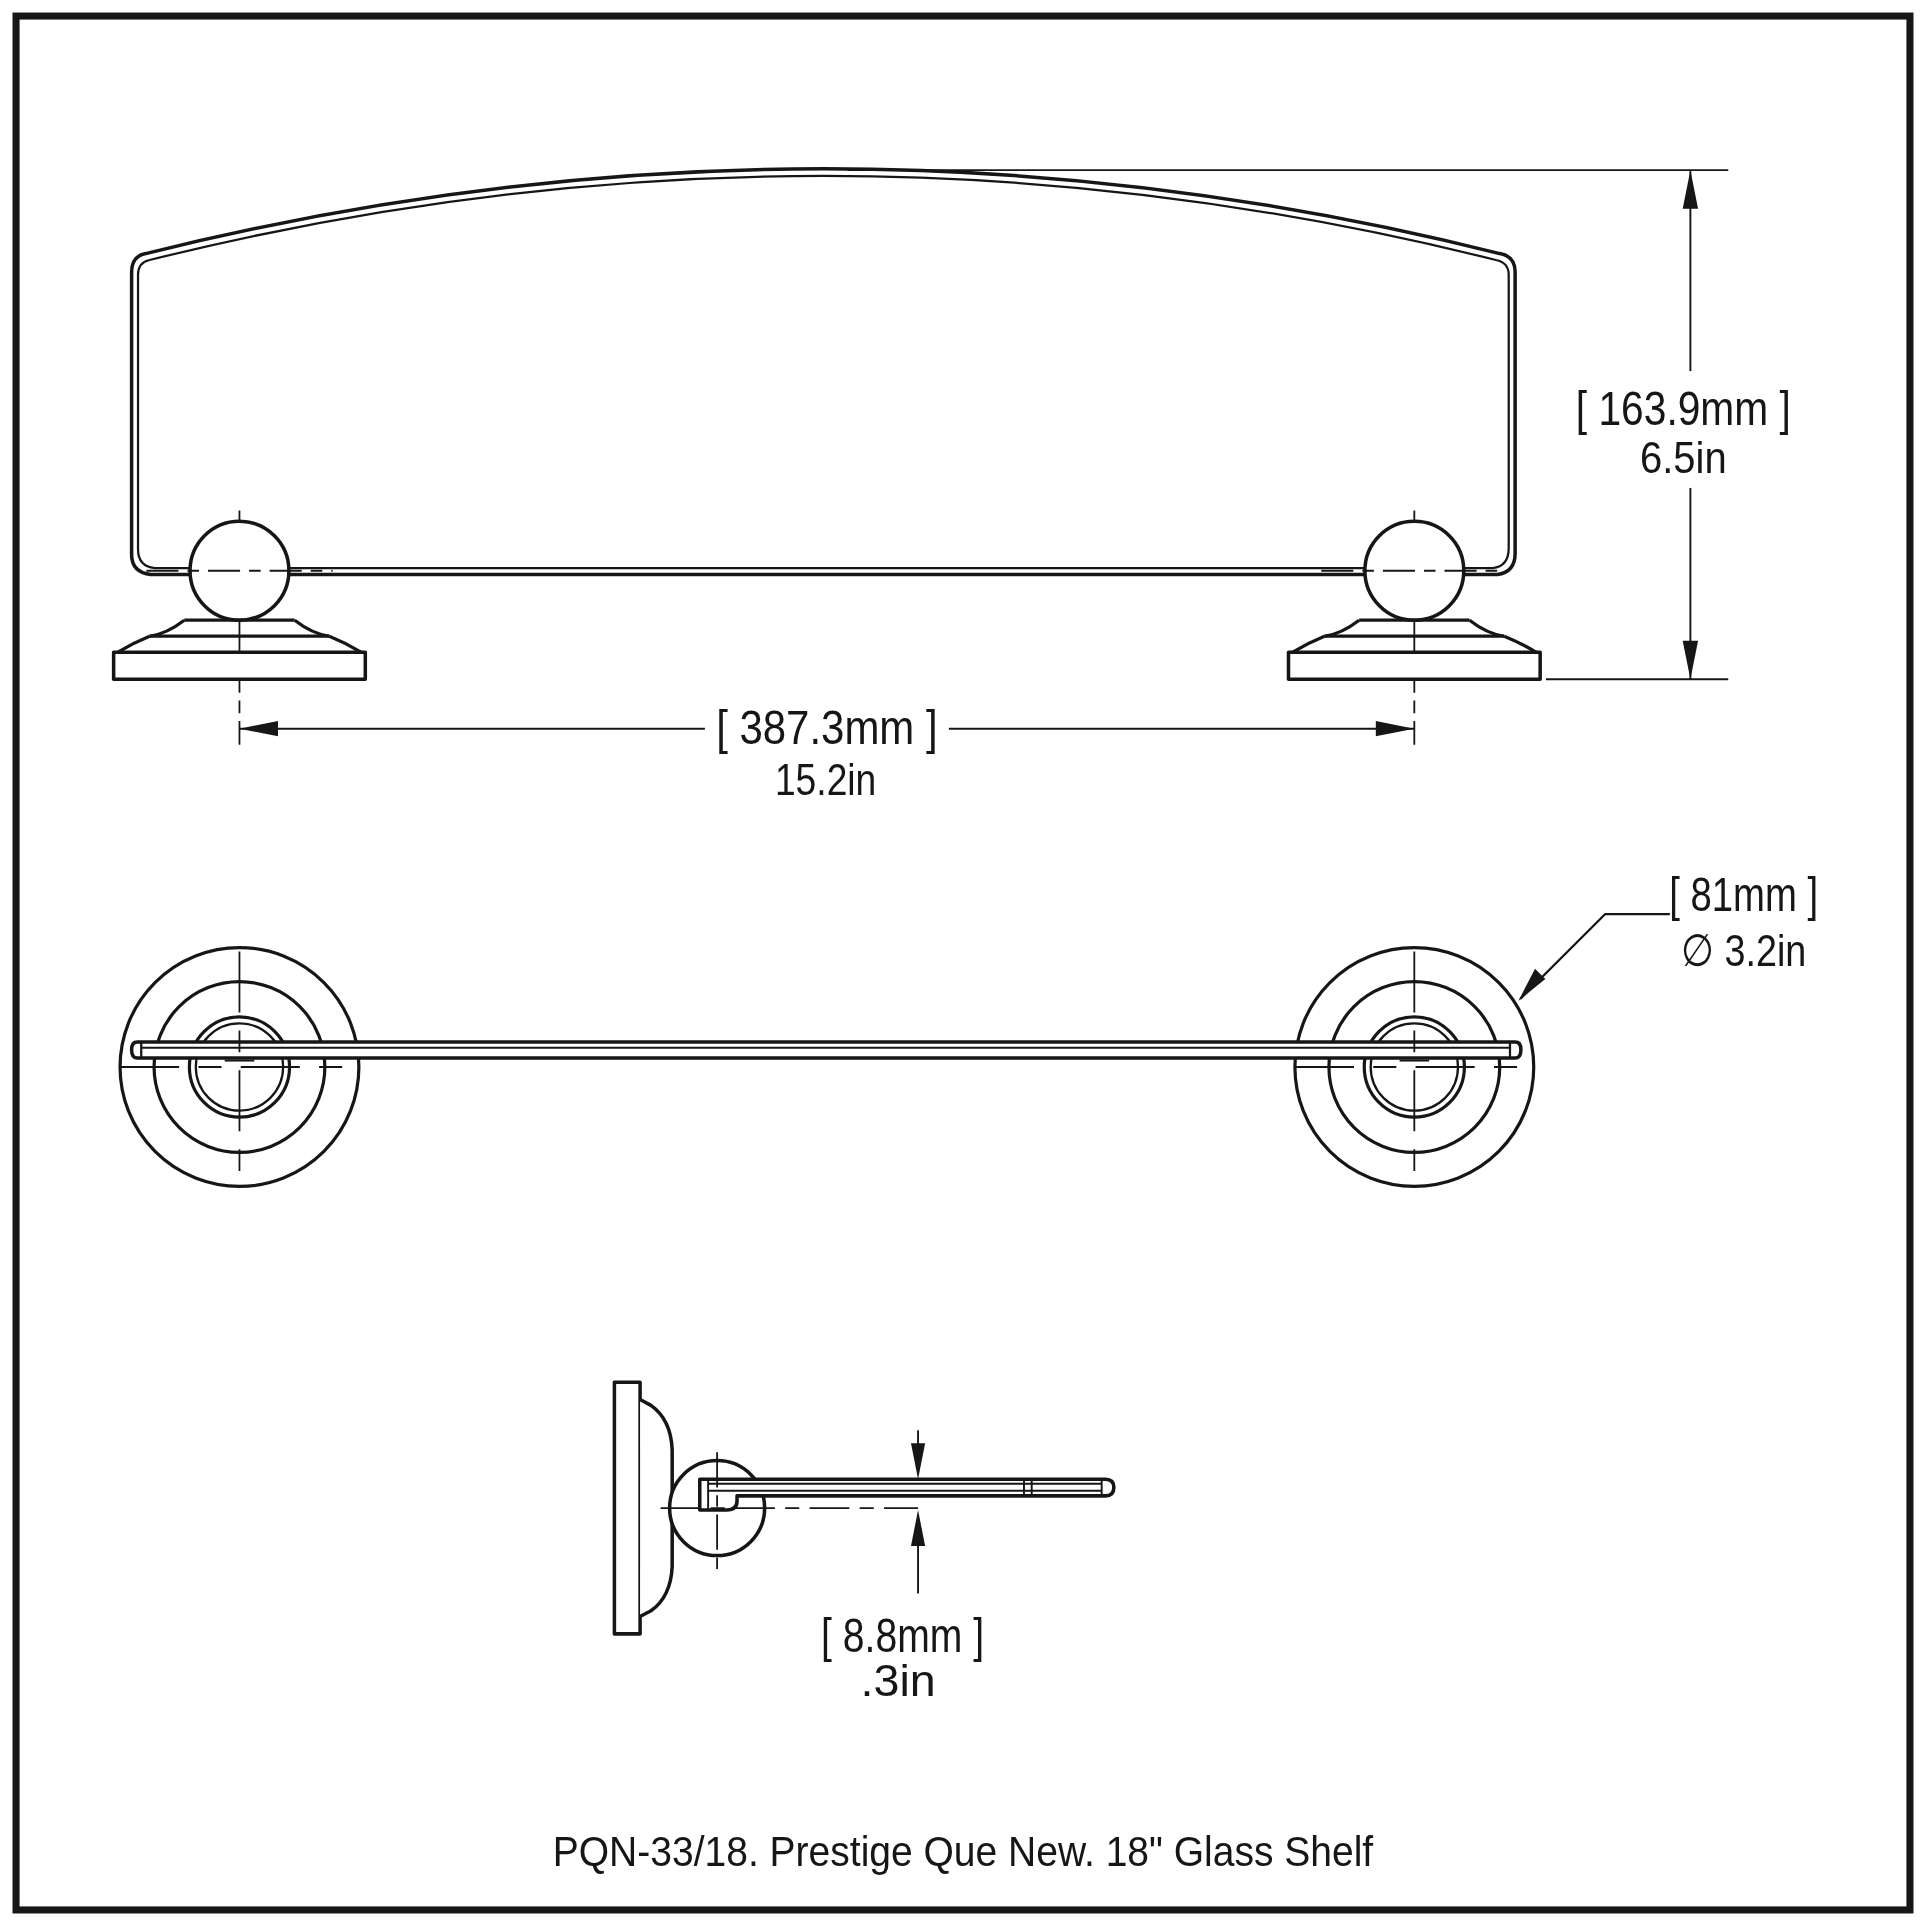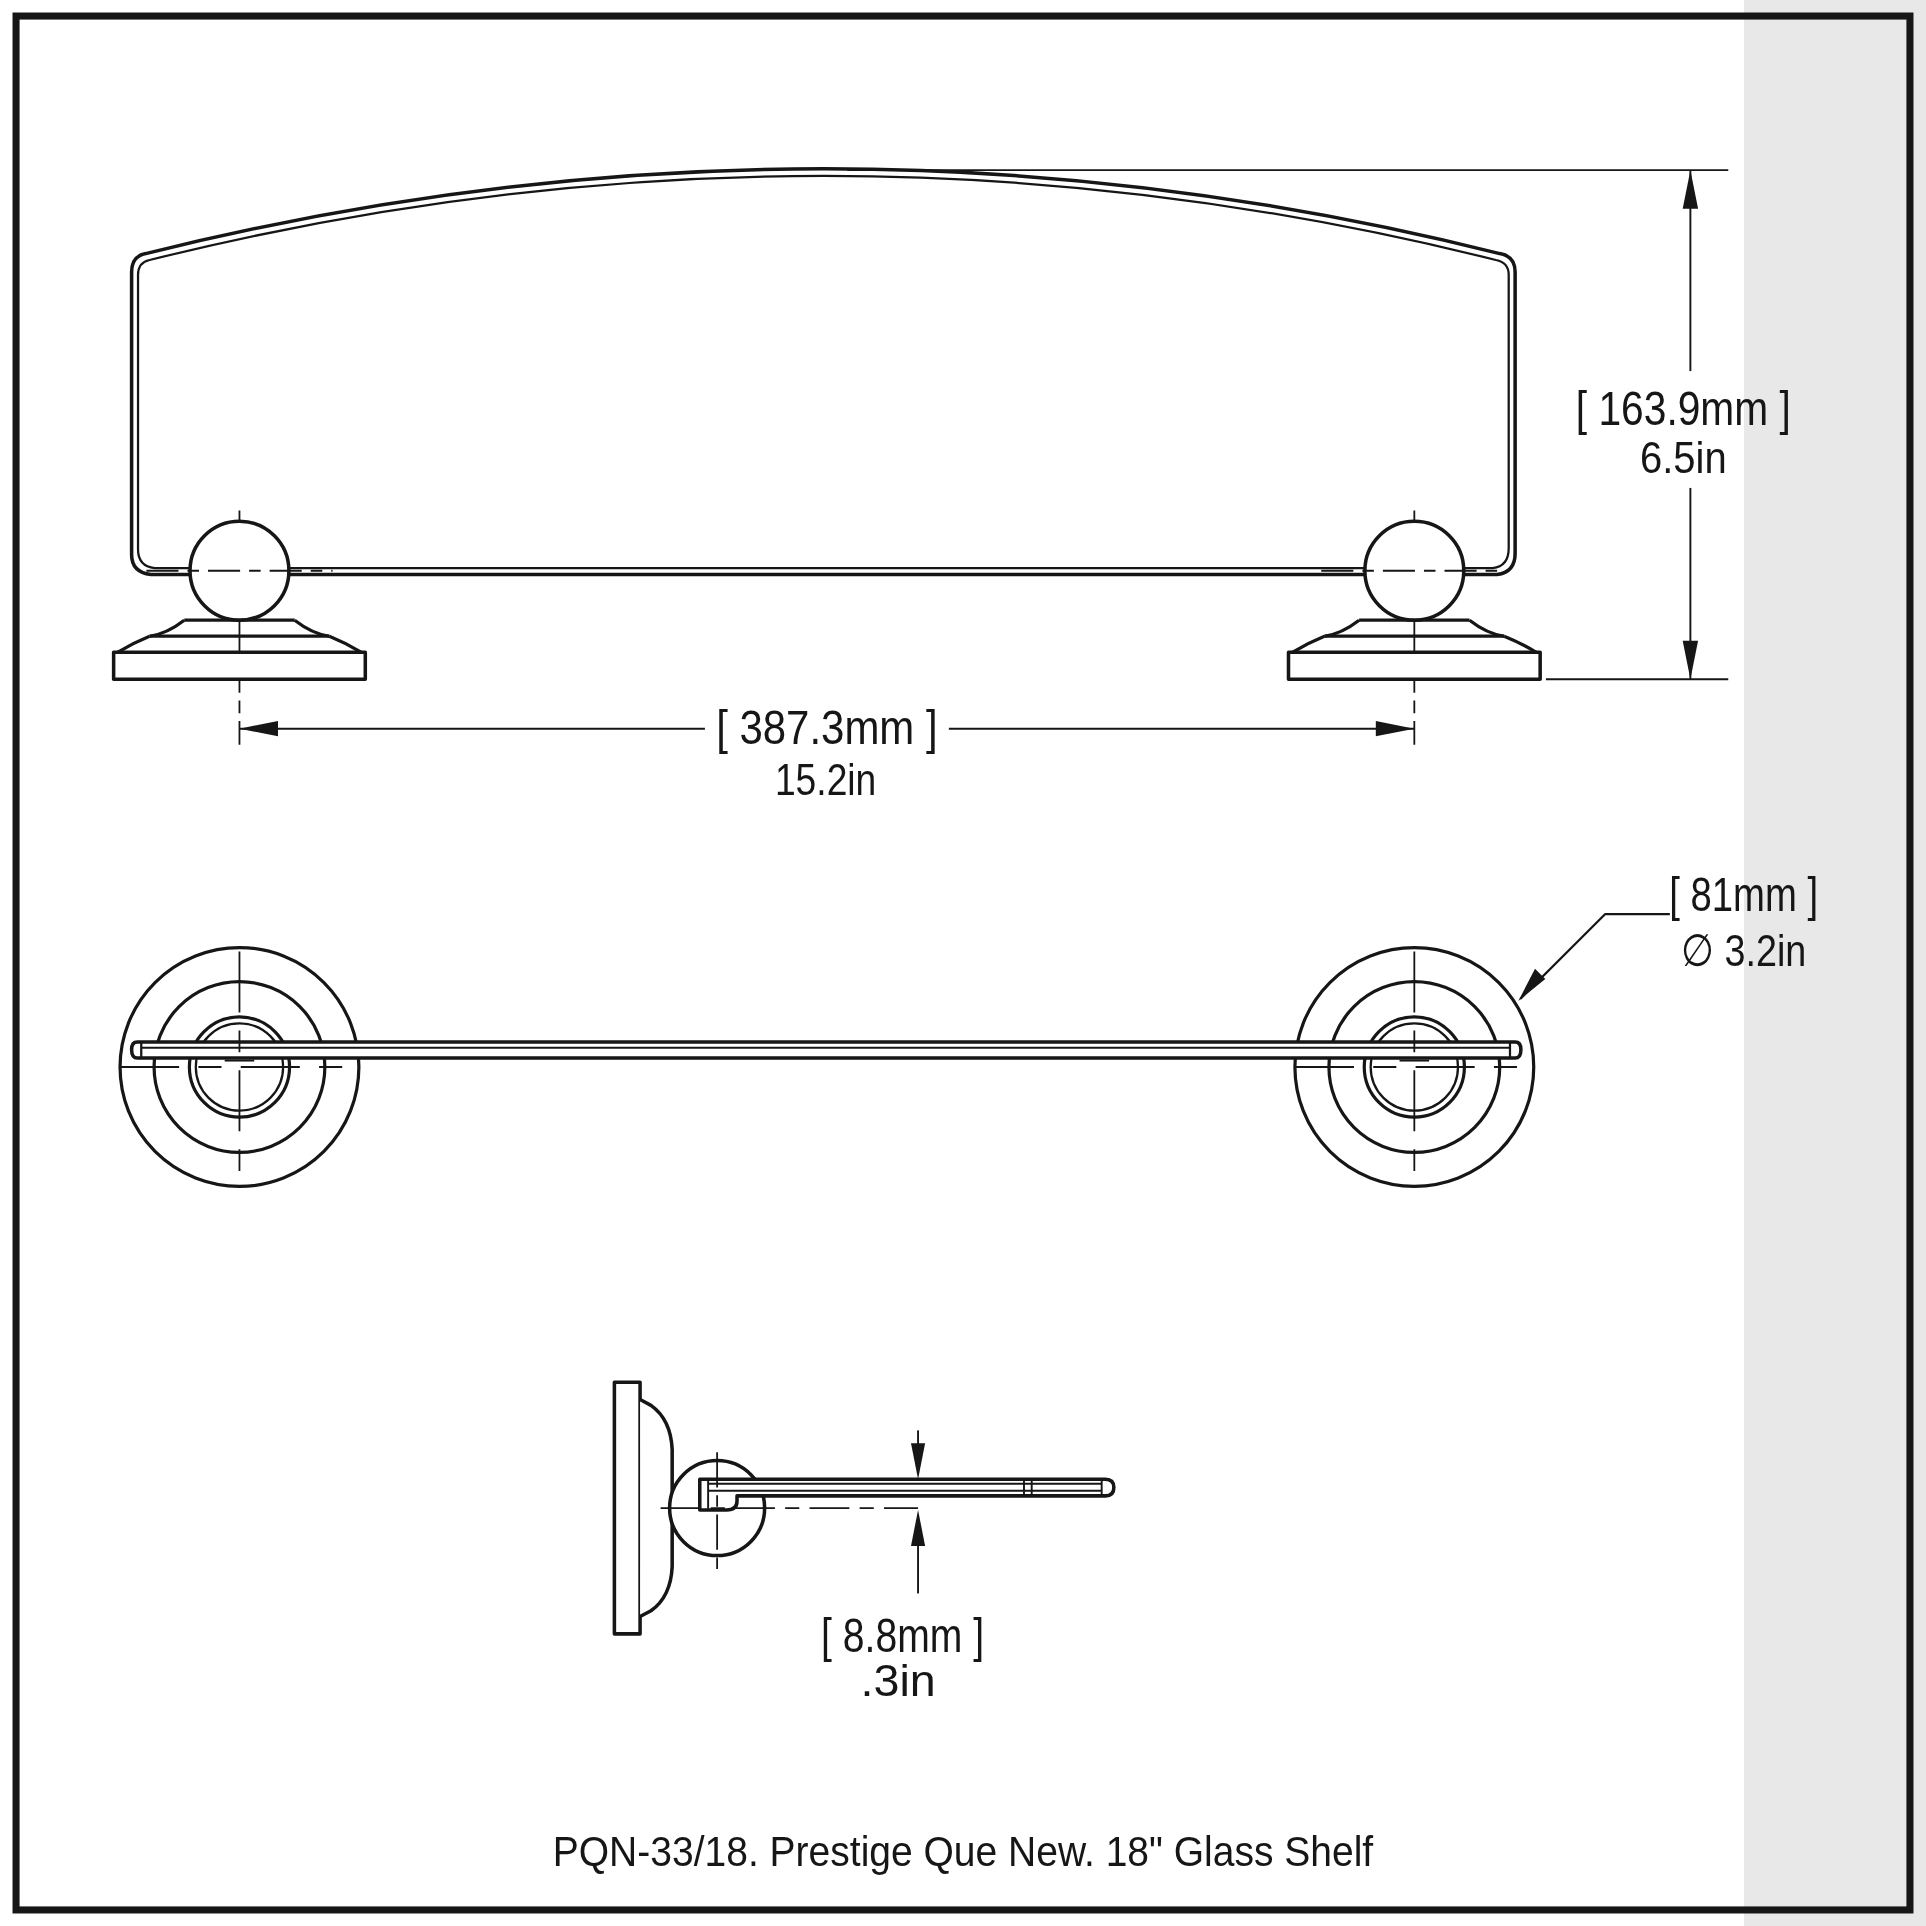--- a/index.html
+++ b/index.html
@@ -1,18 +1,18 @@
 <!DOCTYPE html>
 <html style="font-size:10.3px"><head>
 <meta charset="utf-8">
 <style>
   html,body{margin:0;padding:0;background:#e8e8e8;}
   .page{
     position:relative;
-    width:1744px;height:1926px;
+    width:1926px;height:1926px;
     background:#ffffff;
     font-family:"Liberation Sans","DejaVu Sans",sans-serif;
     text-align:right;
   }
   svg{display:block;width:1926px;height:1926px;}
   .outline{fill:#ffffff;stroke:#161616;stroke-width:5.5;stroke-linejoin:round;}
   .edge{fill:none;stroke:#161616;stroke-width:3.5;stroke-linejoin:round;}
   .thick{fill:none;stroke:#161616;stroke-width:5;stroke-linejoin:round;}
   .thin{fill:none;stroke:#161616;stroke-width:3;}
   .detail{fill:none;stroke:#161616;stroke-width:3;}

